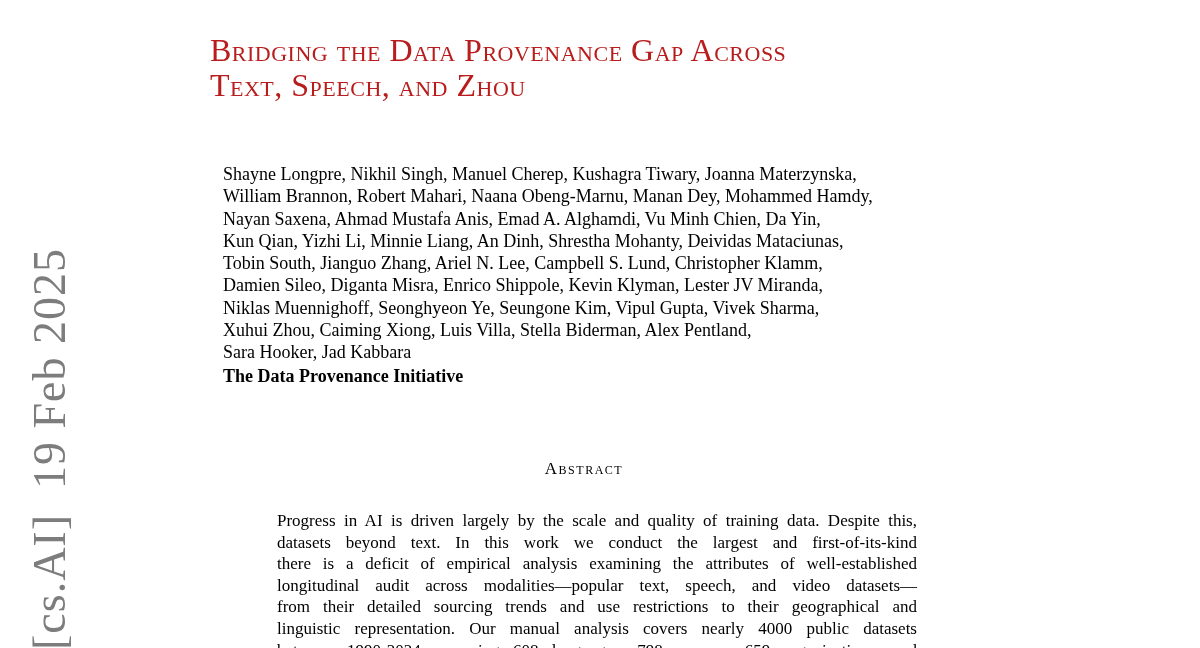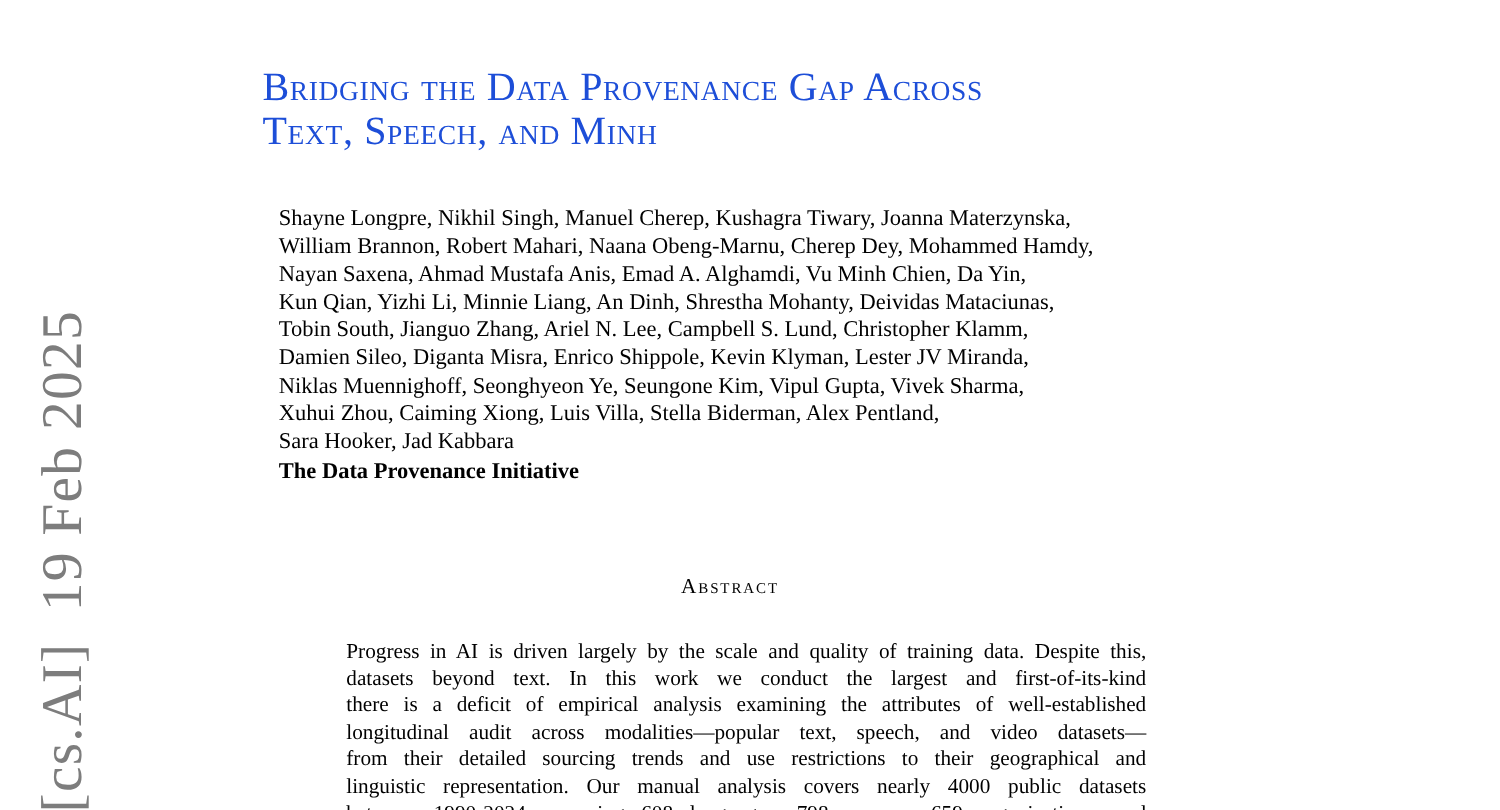--- a/index.html
+++ b/index.html
@@ -20,28 +20,28 @@
     transform: rotate(-90deg);
     font-size: 46px;
     line-height: 46px;
     letter-spacing: 1px;
     white-space: pre;
     color: #7d7d7d;
   }
   .title {
     position: absolute;
     left: 210px;
-    top: 52px;
+    top: 33px;
     margin: 0;
     font-size: 32px;
     line-height: 35px;
     font-weight: normal;
     font-variant: small-caps;
     letter-spacing: 0.5px;
-    color: #1d4ed8;
+    color: #b91c1c;
   }
   .title-line { white-space: nowrap; }
   .authors {
     position: absolute;
     left: 223px;
     top: 163px;
     font-size: 18px;
     font-weight: normal;
     line-height: 22.3px;
   }
@@ -81,26 +81,26 @@
 </style>
 </head>
 <body>
 
 <div class="page" style="background: rgb(255, 255, 255); color: rgb(0, 0, 0);">
 
   <div class="watermark" style="color: rgb(125, 125, 125);">[cs.AI]  19 Feb 2025</div>
 
   <h1 class="title">
       <div class="title-line">Bridging the Data Provenance Gap Across</div>
-      <div class="title-line">Text, Speech, and Minh</div>
+      <div class="title-line">Text, Speech, and Zhou</div>
     </h1>
 
   <div class="authors">
       <div class="author-line">Shayne Longpre, Nikhil Singh, Manuel Cherep, Kushagra Tiwary, Joanna Materzynska,</div>
-      <div class="author-line">William Brannon, Robert Mahari, Naana Obeng-Marnu, Cherep Dey, Mohammed Hamdy,</div>
+      <div class="author-line">William Brannon, Robert Mahari, Naana Obeng-Marnu, Manan Dey, Mohammed Hamdy,</div>
       <div class="author-line">Nayan Saxena, Ahmad Mustafa Anis, Emad A. Alghamdi, Vu Minh Chien, Da Yin,</div>
       <div class="author-line">Kun Qian, Yizhi Li, Minnie Liang, An Dinh, Shrestha Mohanty, Deividas Mataciunas,</div>
       <div class="author-line">Tobin South, Jianguo Zhang, Ariel N. Lee, Campbell S. Lund, Christopher Klamm,</div>
       <div class="author-line">Damien Sileo, Diganta Misra, Enrico Shippole, Kevin Klyman, Lester JV Miranda,</div>
       <div class="author-line">Niklas Muennighoff, Seonghyeon Ye, Seungone Kim, Vipul Gupta, Vivek Sharma,</div>
       <div class="author-line">Xuhui Zhou, Caiming Xiong, Luis Villa, Stella Biderman, Alex Pentland,</div>
       <div class="author-line">Sara Hooker, Jad Kabbara</div>
     </div>
 
   <div class="affiliation">The Data Provenance Initiative</div>

